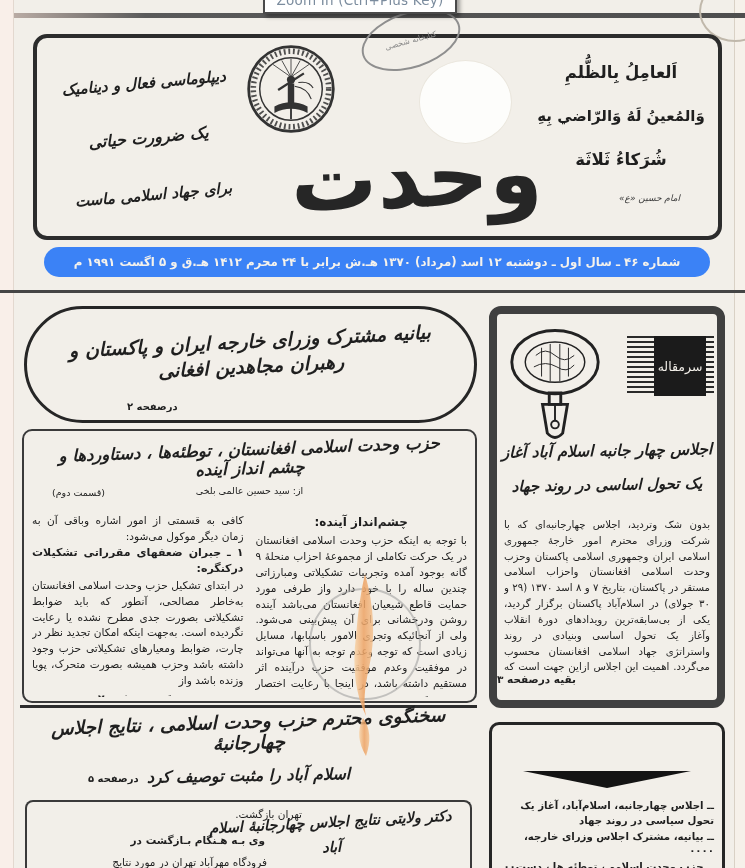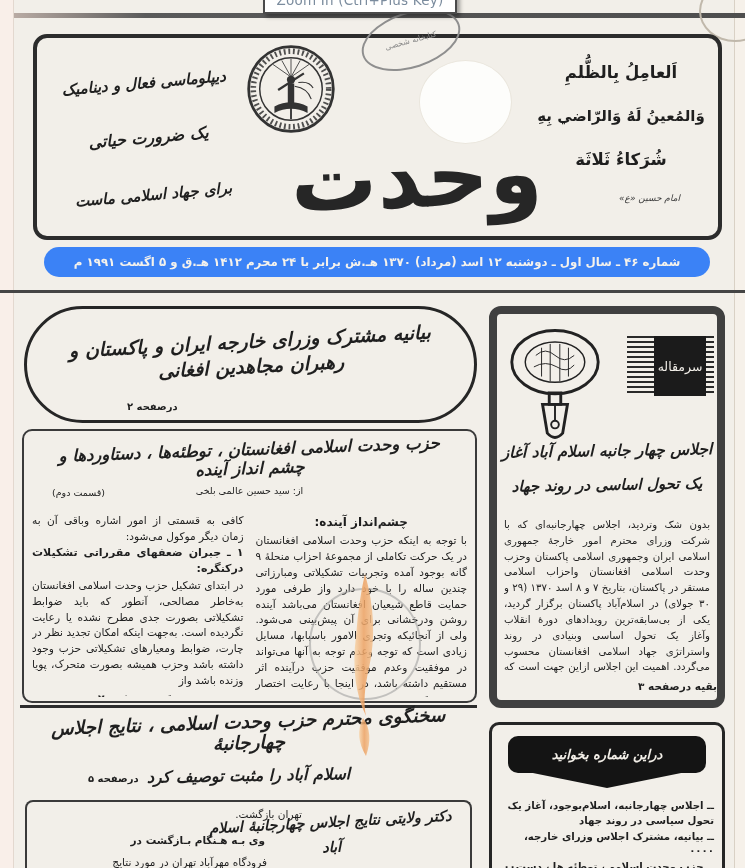--- a/index.html
+++ b/index.html
@@ -109,21 +109,21 @@
   .ed-labelwrap { position:absolute; left:130px; right:3px; top:22px; height:60px; display:flex; }
   .ed-label { width:52px; background:#1b1b1b; color:#f2efe9; font-size:12.5px;
               display:flex; align-items:center; justify-content:center; direction:rtl; }
   .ed-hatch { flex:1; background:repeating-linear-gradient(180deg,#2a2a2a 0 2px,transparent 2px 5px); }
   .ed-h1 { position:absolute; top:128px; width:100%; text-align:center; direction:rtl;
            font-size:15.5px; font-weight:bold; font-style:italic; transform:rotate(-1deg); }
   .ed-h2 { position:absolute; top:162px; width:100%; text-align:center; direction:rtl;
            font-size:15px; font-weight:bold; font-style:italic; transform:rotate(-1deg); }
   .ed-body { position:absolute; left:7px; right:7px; top:203px; bottom:24px; overflow:hidden;
              direction:rtl; text-align:justify; font-size:10.2px; line-height:1.55; }
-  .ed-cont { position:absolute; bottom:8px; width:100%; text-align:right;
+  .ed-cont { position:absolute; bottom:15px; width:100%; text-align:left;
              font-size:10.5px; font-weight:bold; direction:rtl; }
 
   
   .readbox { position:absolute; left:489px; top:722px; width:236px; height:146px;
              border:3px solid #262626; border-bottom:none; border-radius:10px 10px 0 0; }
   .rb-banner { position:absolute; left:16px; right:16px; top:11px; height:37px;
                background:#141414; border-radius:10px;
                display:flex; align-items:center; justify-content:center;
                color:#f3efe8; font-size:13px; font-weight:bold; font-style:italic; direction:rtl; }
   .rb-arrow { position:absolute; left:50%; top:46px; transform:translateX(-50%);
@@ -254,26 +254,23 @@
       <div class="ed-label">سرمقاله</div>
       <div class="ed-hatch" style="max-width:8px"></div>
     </div>
     <div class="ed-h1">اجلاس چهار جانبه اسلام آباد آغاز</div>
     <div class="ed-h2">یک تحول اساسی در روند جهاد</div>
     <div class="ed-body">بدون شک وتردید، اجلاس چهارجانبه‌ای که با شرکت وزرای محترم امور خارجهٔ جمهوری اسلامی ایران وجمهوری اسلامی پاکستان وحزب وحدت اسلامی افغانستان واحزاب اسلامی مستقر در پاکستان، بتاریخ ۷ و ۸ اسد ۱۳۷۰ (۲۹ و ۳۰ جولای) در اسلام‌آباد پاکستان برگزار گردید، یکی از بی‌سابقه‌ترین رویدادهای دورهٔ انقلاب وآغاز یک تحول اساسی وبنیادی در روند واستراتژی جهاد اسلامی افغانستان محسوب می‌گردد. اهمیت این اجلاس ازاین جهت است که در بحرانی‌ترین شرایط، اطراف مهم درگیر در قضیهٔ افغانستان یعنی ایران</div>
     <div class="ed-cont">بقیه درصفحه ۳</div>
   </div>
 
   <div class="readbox">
-    <div class="rb-banner">
-      <span>دراین شماره بخوانید</span>
-    </div>
     <div class="rb-arrow"></div>
     <div class="rb-list">
-      <div class="it">ــ اجلاس چهارجانبه، اسلام‌بوجود، آغاز یک تحول سیاسی در روند جهاد</div>
+      <div class="it">ــ اجلاس چهارجانبه، اسلام‌آباد، آغاز یک تحول سیاسی در روند جهاد</div>
       <div class="it">ــ بیانیه، مشترک اجلاس وزرای خارجه، ۰۰۰۰</div>
       <div class="it">ــ حزب وحدت اسلامی، توطئه ها ، دست۰۰</div>
 
     </div>
   </div>
 
   <svg class="watermark" viewBox="0 0 130 190">
     <defs>
       <linearGradient id="wg" x1="0" y1="0" x2="1" y2="0">
         <stop offset="0" stop-color="#f7d4a9"></stop>

